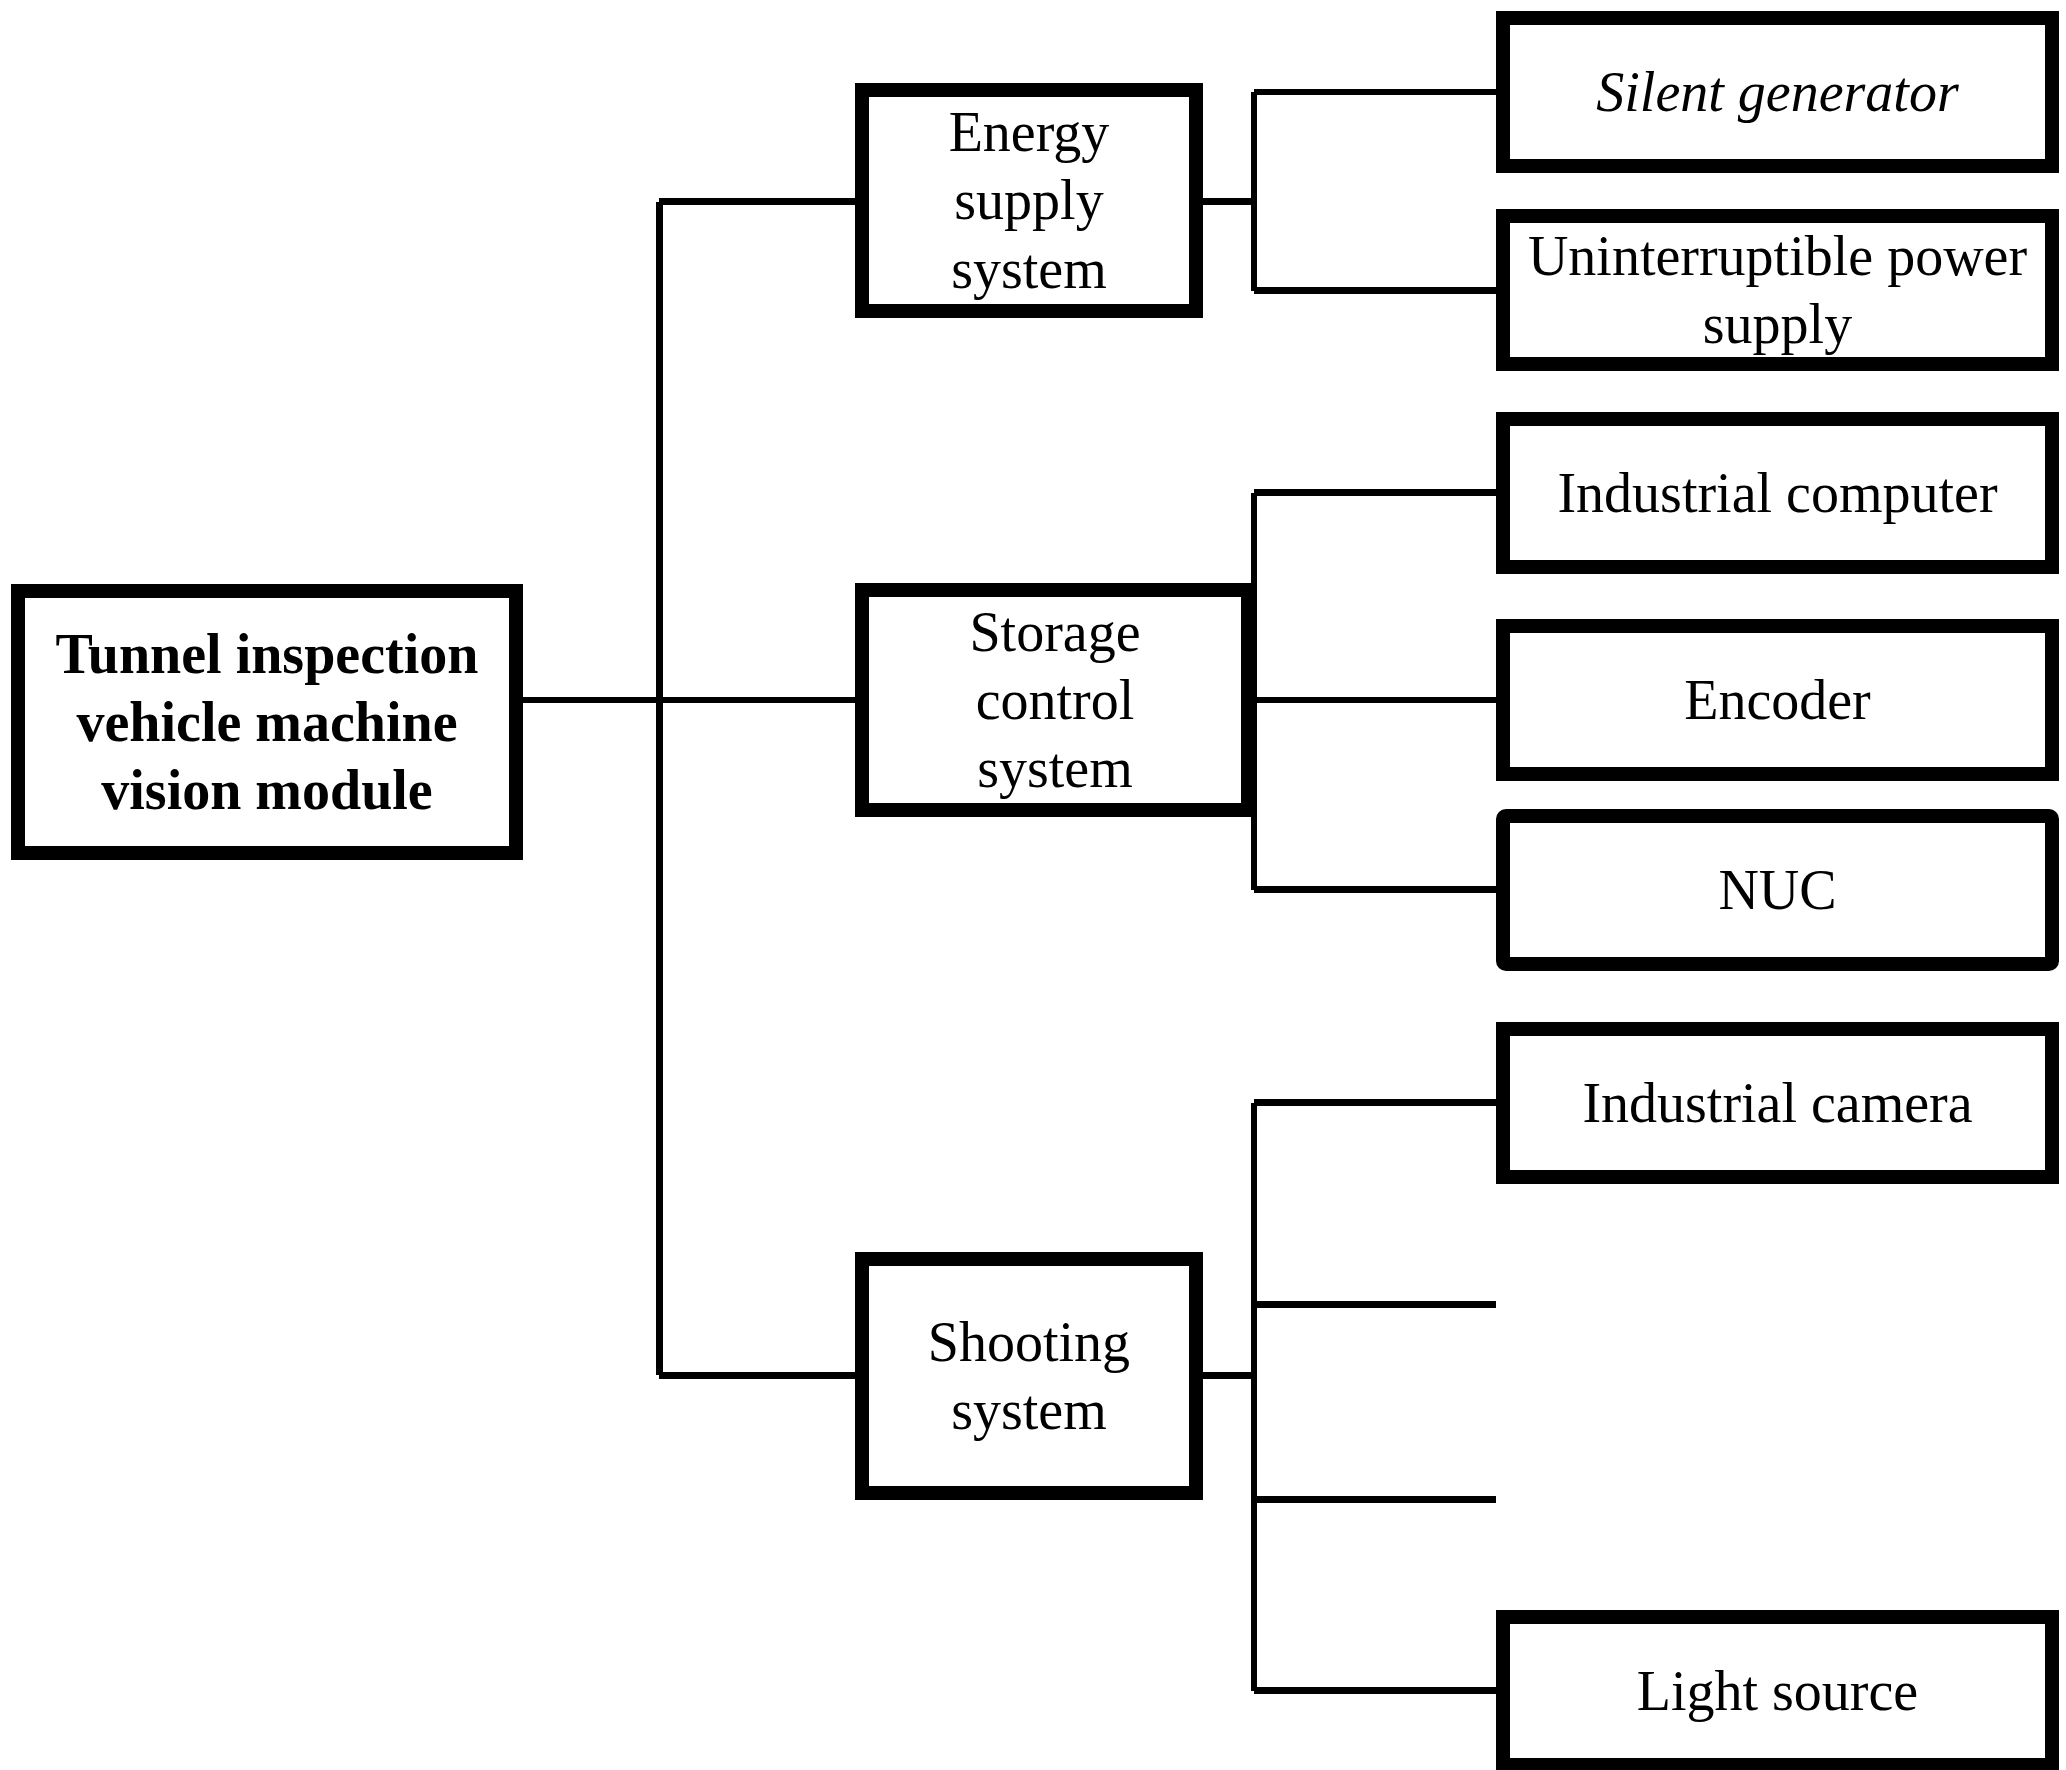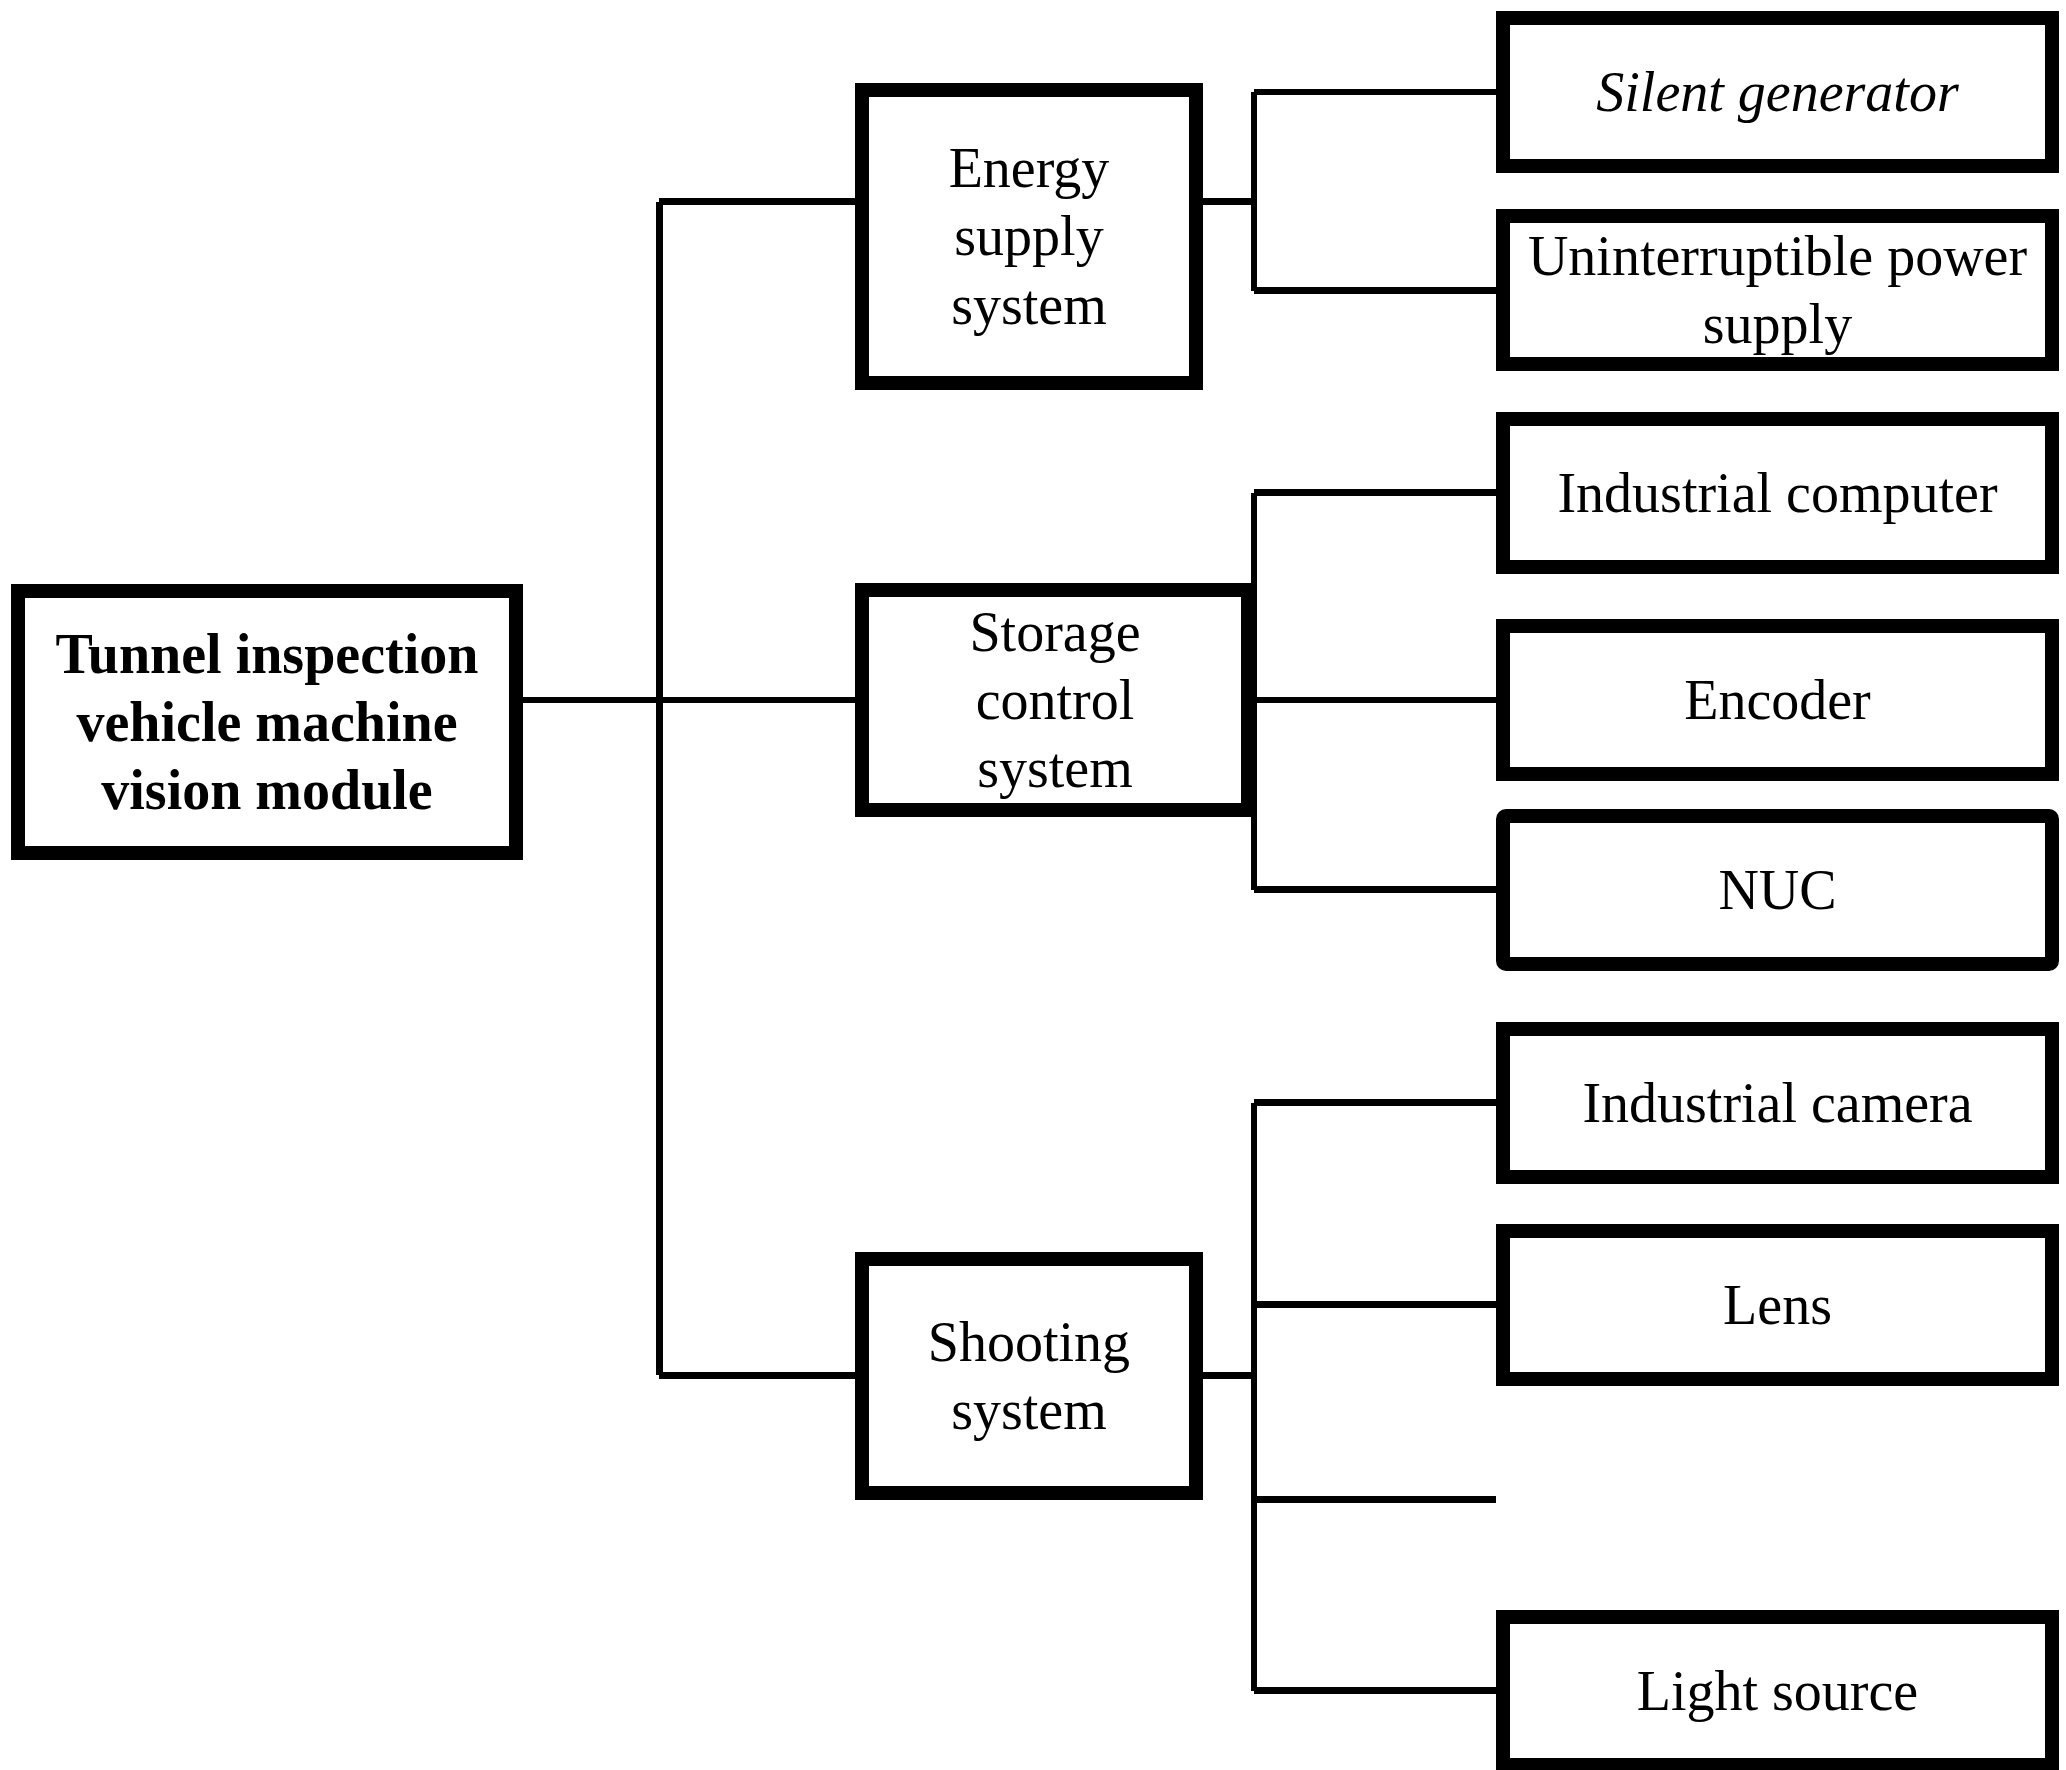--- a/index.html
+++ b/index.html
@@ -31,21 +31,21 @@
     align-items: center;
     justify-content: center;
     text-align: center;
     white-space: pre-line;
     color: #000000;
     font-size: 56px;
     line-height: 1.22;
   }
   
   #node-root      { left: 11px;   top: 584px;  width: 512px; height: 276px; font-weight: bold; }
-  #node-energy    { left: 855px; top: 83px;  width: 348px; height: 307px; }
+  #node-energy    { left: 855px; top: 83px;  width: 348px; height: 235px; }
   #node-storage   { left: 855px; top: 583px;  width: 400px; height: 234px; }
   #node-shooting  { left: 855px; top: 1252px; width: 348px; height: 248px; }
   .leaf           { left: 1496px; width: 563px; height: 162px; }
   #node-silent-generator    { top: 11px; font-style: italic;   }
   #node-ups                 { top: 209px;  }
   #node-industrial-computer { top: 412px;  }
   #node-encoder             { top: 619px;  }
   #node-nuc                 { top: 809px; border-radius: 10px; }
   #node-industrial-camera   { top: 1022px; }
   #node-lens                { top: 1224px; }
@@ -104,19 +104,18 @@
 supply</div>
 
   <div class="node leaf" id="node-industrial-computer">Industrial computer</div>
 
   <div class="node leaf" id="node-encoder">Encoder</div>
 
   <div class="node leaf" id="node-nuc">NUC</div>
 
   <div class="node leaf" id="node-industrial-camera">Industrial camera</div>
 
-  <div class="node leaf" id="node-lens">Lens</div>
 
 
   <div class="node leaf" id="node-light-source">Light source</div>
 
 </div>
 
 
 </body></html>

